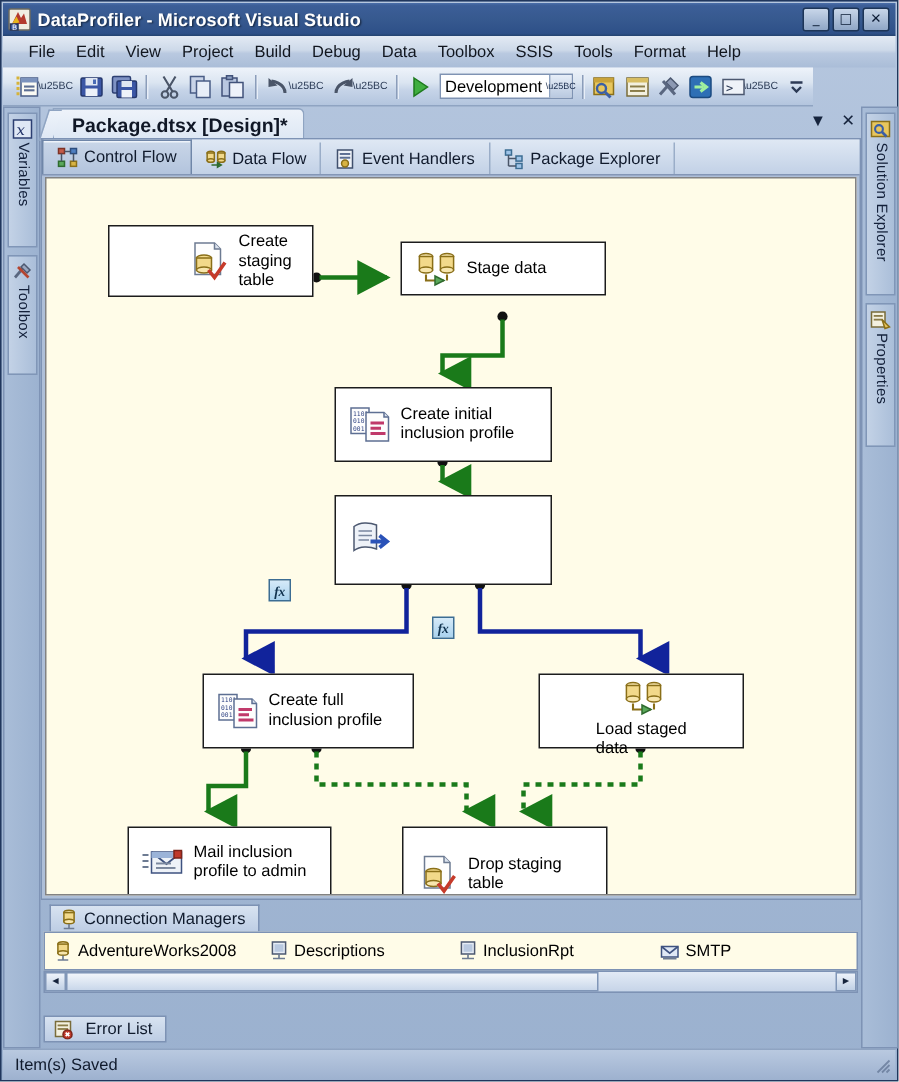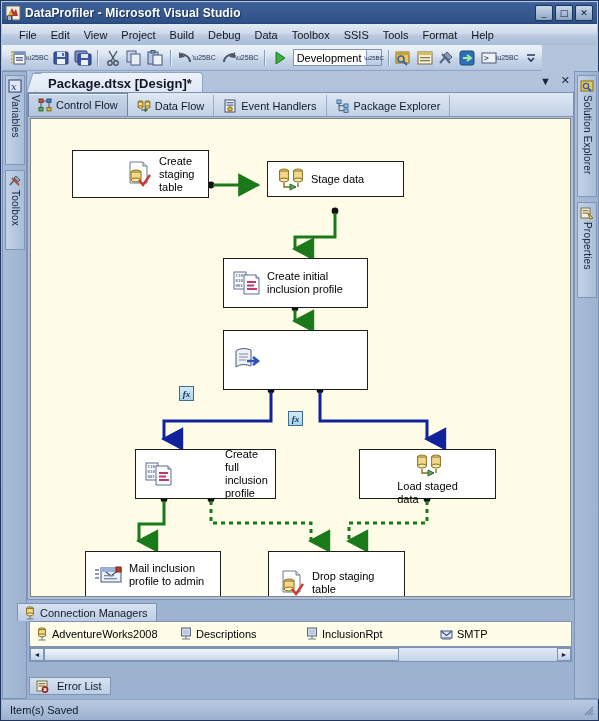--- a/index.html
+++ b/index.html
@@ -94,21 +94,21 @@
      display:flex;align-items:center;justify-content:center;}
   .task .t-label{font-size:11px;color:#000;line-height:13px;white-space:pre-line;}
 
   .fxbadge{position:absolute;width:15px;height:15px;
      background:linear-gradient(180deg,#d6eaf8,#a9d2ee);border:1px solid #3c6d93;
      font-style:italic;font-weight:bold;font-size:9px;color:#10324e;
      display:flex;align-items:center;justify-content:center;
      font-family:"Liberation Serif","DejaVu Serif",serif;box-sizing:border-box;}
 
   svg.wires{position:absolute;left:0;top:0;width:541px;height:479px;pointer-events:none;}
-  .cmtabs{position:absolute;left:16px;top:601px;width:543px;height:19px;
+  .cmtabs{position:absolute;left:32px;top:601px;width:543px;height:19px;
      display:flex;align-items:flex-end;}
   .cmtab{height:18px;padding:0 8px 0 6px;display:flex;align-items:center;gap:4px;
      font-size:11px;color:#0f1a2c;border:1px solid #7d92b4;border-bottom:none;
      background:linear-gradient(180deg,#d8e3f1,#bdcde4);box-sizing:border-box;}
   .cmlist{position:absolute;left:28px;top:620px;width:543px;height:26px;
      background:#fffce8;border:1px solid #7d92b4;box-sizing:border-box;
      display:flex;align-items:center;}
   .cmitem{display:flex;align-items:center;gap:4px;font-size:11px;color:#000;}
   .hscroll{position:absolute;left:28px;top:646px;width:543px;height:15px;
      background:linear-gradient(180deg,#e2eaf5,#c6d4e8);
@@ -484,21 +484,21 @@
         </span>
       </div>
 
       <div class="fxbadge" style="left:148px;top:267px;">
         <span>fx</span>
       </div>
       <div class="fxbadge" style="left:257px;top:292px;">
         <span>fx</span>
       </div>
 
-      <div class="task" style="left:104px;top:330px;width:141px;height:50px;gap:46px;">
+      <div class="task" style="left:104px;top:330px;width:141px;height:50px;">
         <span class="t-icon">
           <svg width="30" height="30" viewBox="0 0 30 30">
             <rect x="2" y="4" width="12" height="17" fill="#fdfdfd" stroke="#5d6f93"></rect>
             <g font-family="DejaVu Sans Mono" font-size="4.2" fill="#2b3f80">
               <text x="3.4" y="9">1101</text>
                 <text x="3.4" y="14">010</text>
                 <text x="3.4" y="19">001</text>
             </g>
             <path d="M12 7 H24 L27 10 V26 H12 Z" fill="#fdfdfd" stroke="#5d6f93"></path>
             <path d="M24 7 V10 H27" fill="#dbe3ee" stroke="#5d6f93"></path>

